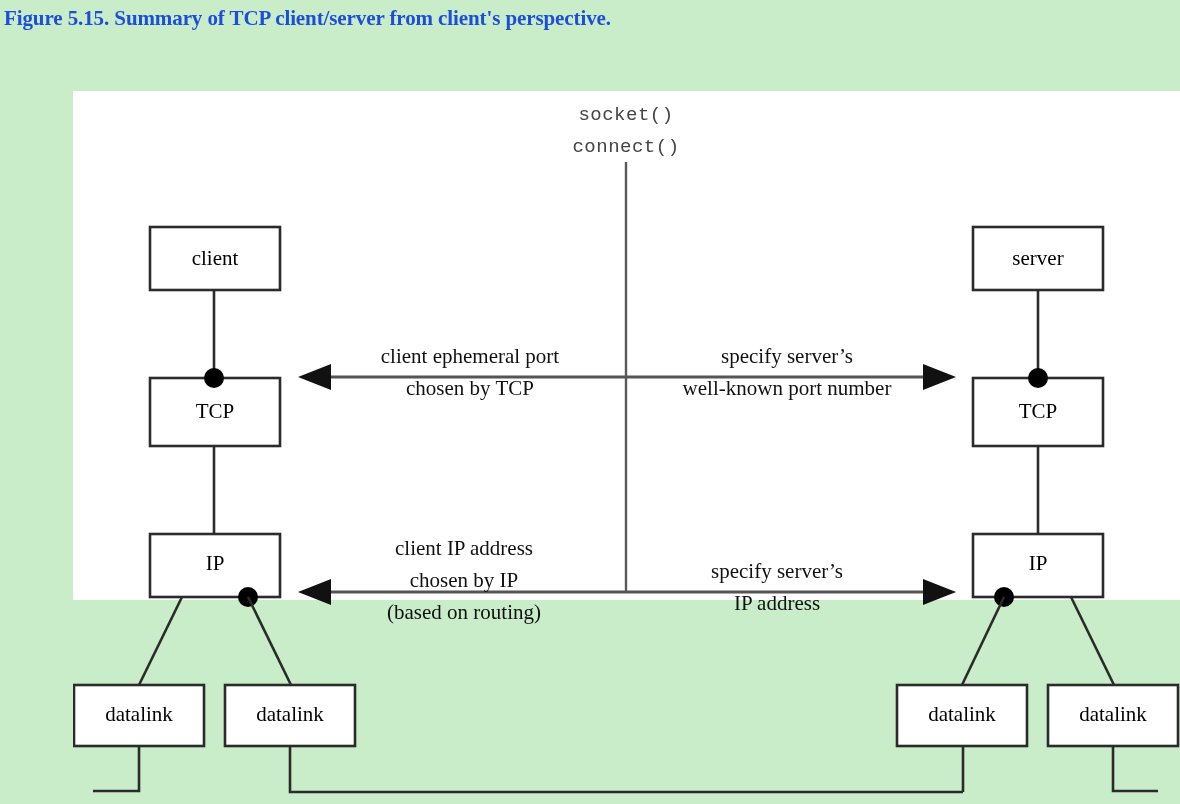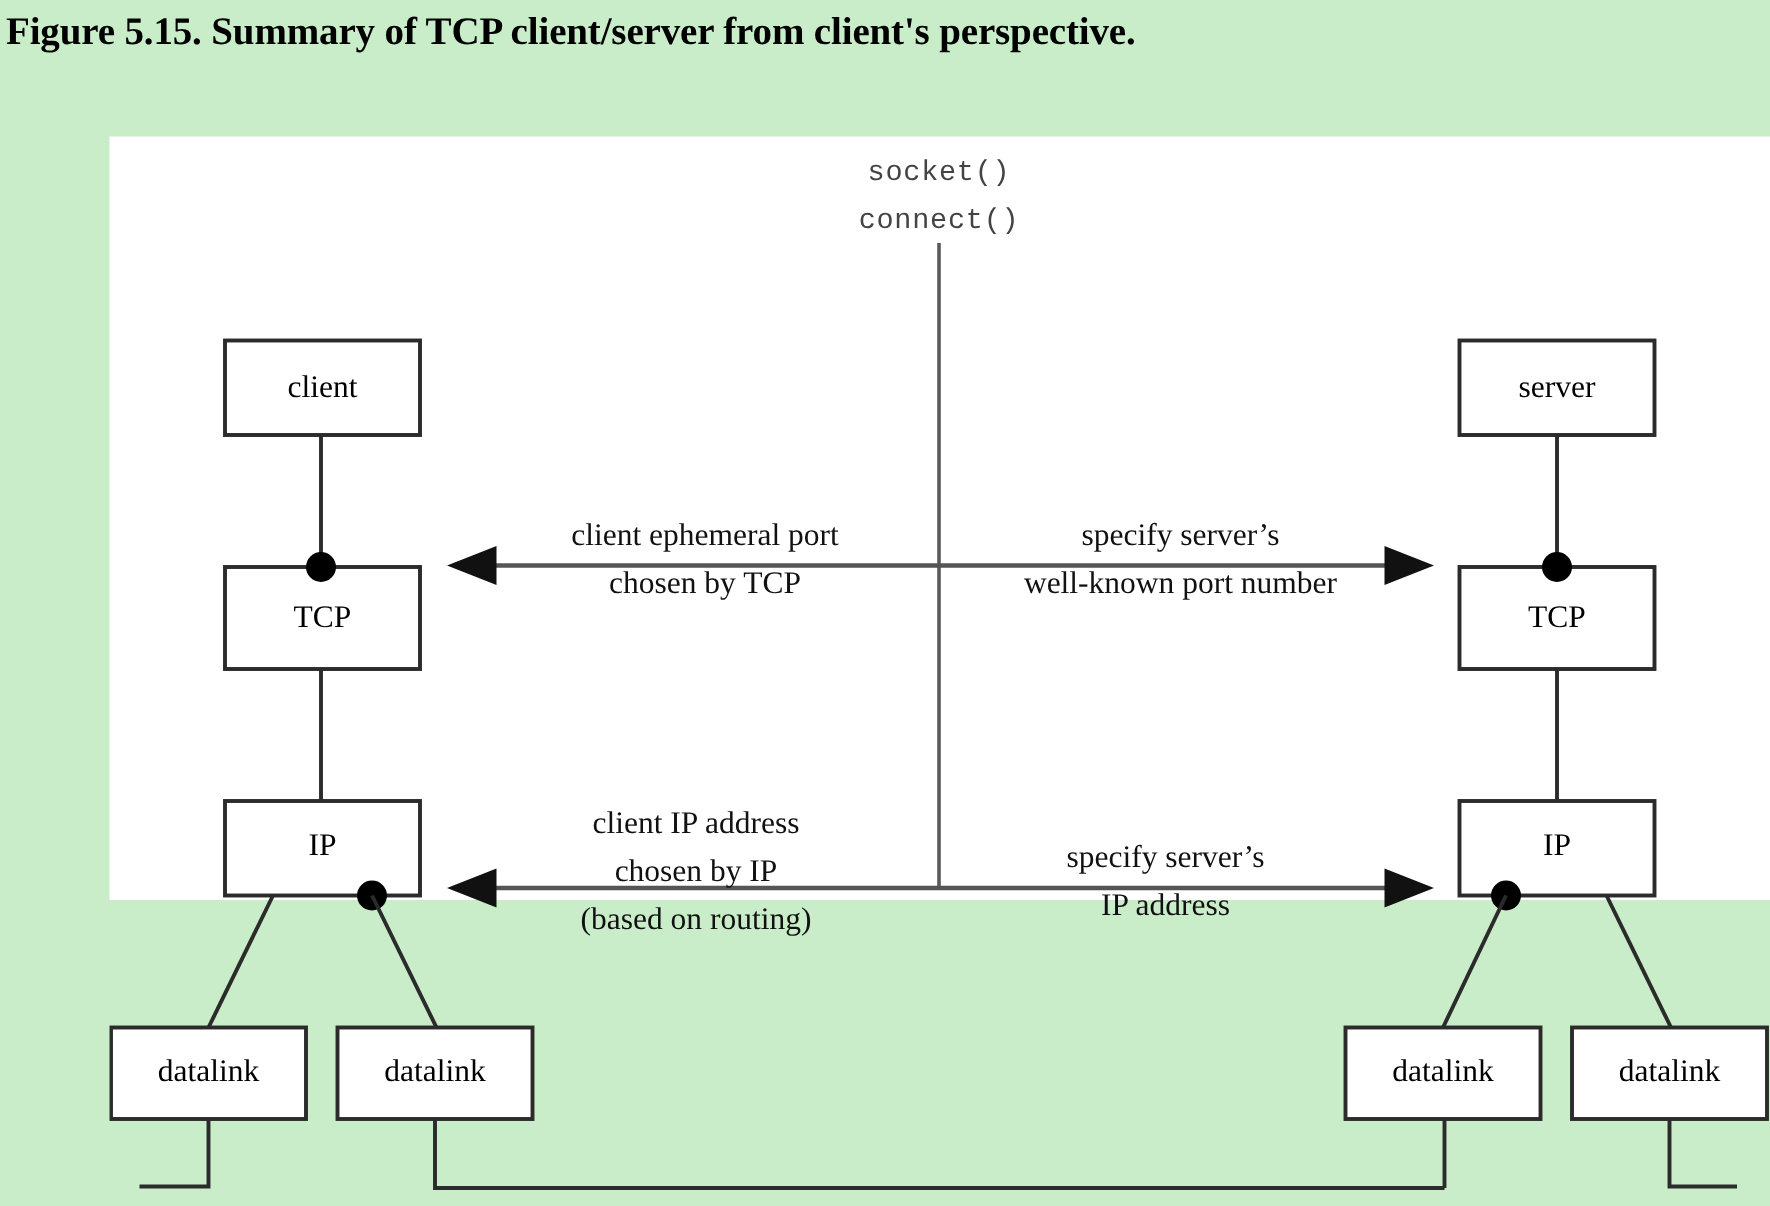--- a/index.html
+++ b/index.html
@@ -13,22 +13,22 @@
     font-family: "Liberation Serif", serif;
     overflow: hidden;
     position: relative;
   }
   #figure-title {
     position: absolute;
     left: 4px;
     top: 6px;
     font-family: "Liberation Serif", serif;
     font-weight: bold;
-    font-size: 26px;
-    color: #000000;
+    font-size: 21px;
+    color: #1d4ed8;
     letter-spacing: -0.1px;
     white-space: nowrap;
   }
   #diagram-canvas {
     position: absolute;
     left: 73px;
     top: 91px;
     width: 1107px;
     height: 509px;
     background: #ffffff;

